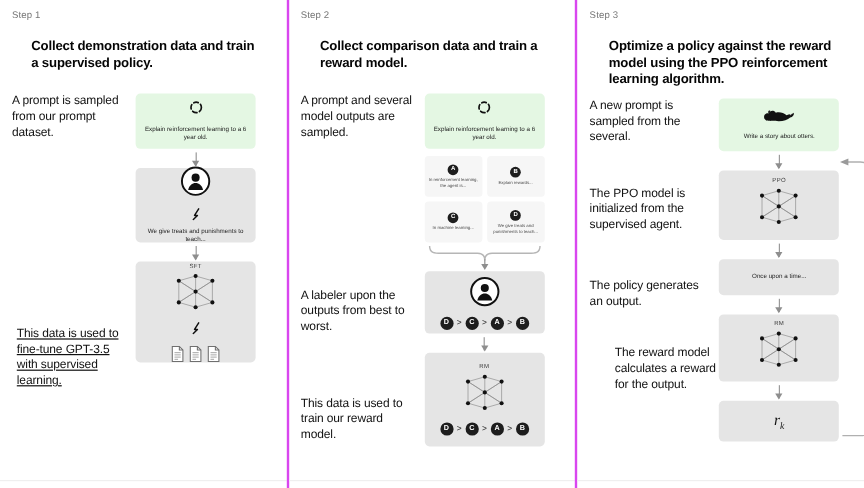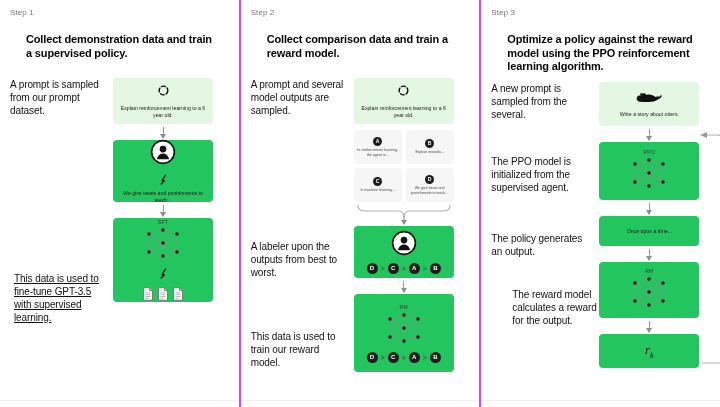--- a/index.html
+++ b/index.html
@@ -15,21 +15,21 @@
   .col + .col{border-left:2px solid #d946ef;}
   .col-inner{position:relative;padding:8px 10px 0 10px;height:100%;box-sizing:border-box;}
   .bottom-rule{position:absolute;left:0;right:0;bottom:6px;height:1px;background:#efefef;}
 
   .step-label{font-size:8px;color:#767676;letter-spacing:.1px;margin:0 0 5px 0;}
   .step-title{font-size:11px;line-height:13.5px;font-weight:bold;color:#050505;margin:16px;letter-spacing:-.15px;}
   .caption{font-size:10px;line-height:13px;color:#111;letter-spacing:-.1px;}
 
   
   .flow{position:absolute;width:100px;}
-  .card{width:100px;box-sizing:border-box;background:#22c55e;border-radius:4px;
+  .card{width:100px;box-sizing:border-box;background:#e5e5e5;border-radius:4px;
         display:flex;flex-direction:column;align-items:center;justify-content:center;}
   .card.green{background:#e4f7e3;}
   .card-txt{font-size:5.2px;line-height:7px;text-align:center;color:#1b1b1b;padding:0 6px;}
   .card-tag{font-size:5px;color:#3a3a3a;letter-spacing:.3px;margin-bottom:1px;}
 
   .arrow{width:100px;height:16px;display:flex;align-items:center;justify-content:center;}
   .arrow i{display:block;width:1px;height:11px;background:#9a9a9a;position:relative;}
   .arrow i:after{content:"";position:absolute;left:-2.5px;bottom:-1px;
      border-left:3px solid transparent;border-right:3px solid transparent;border-top:5px solid #8e8e8e;}
 

